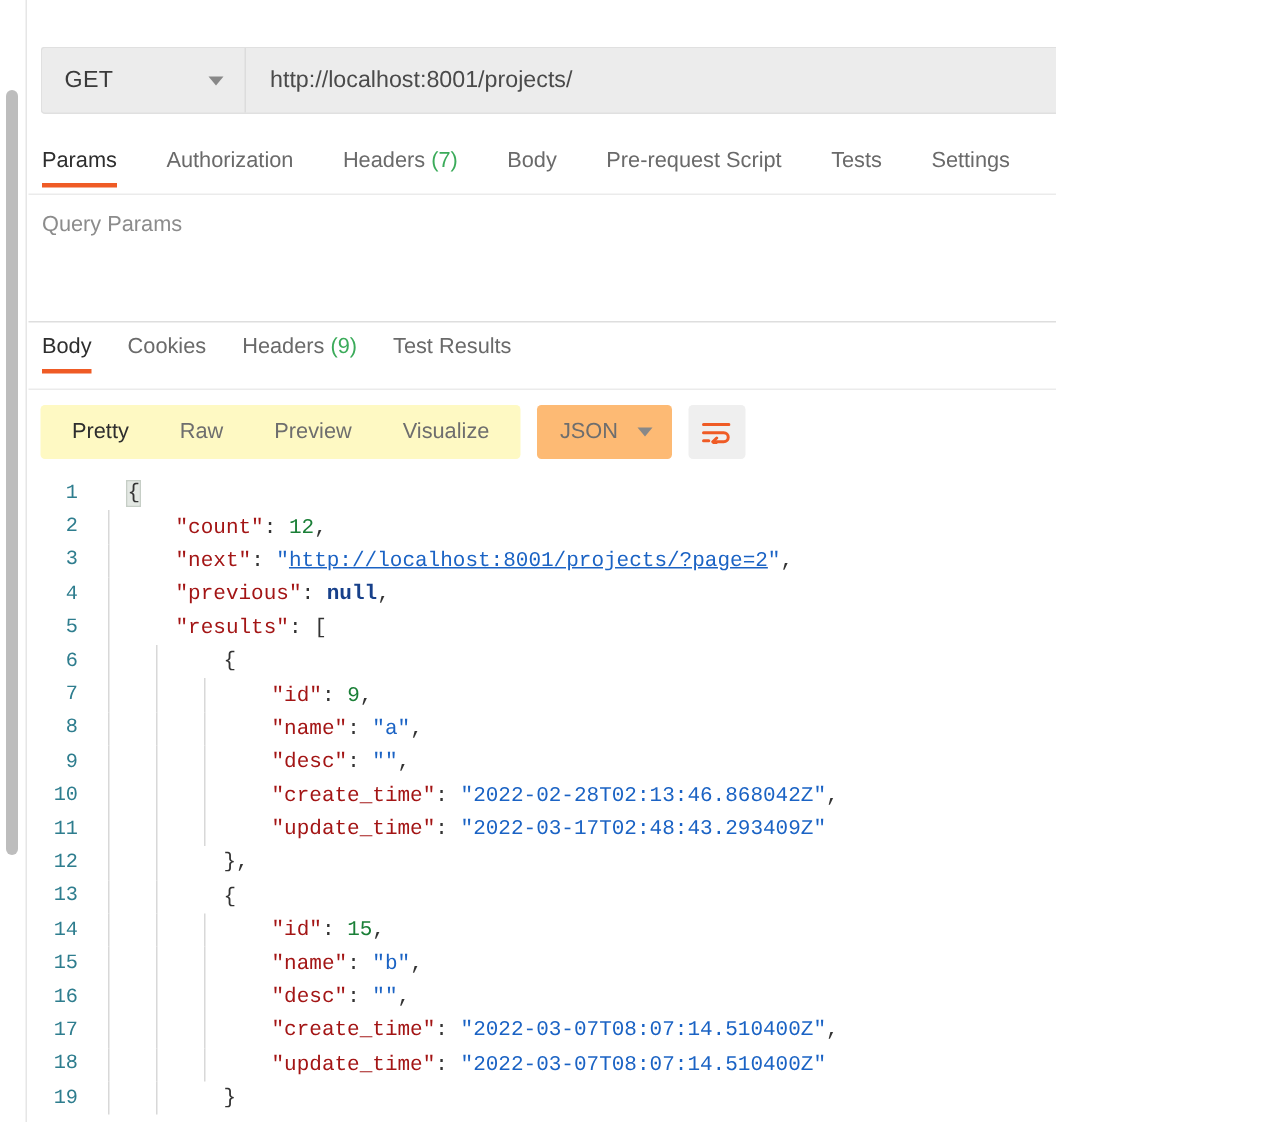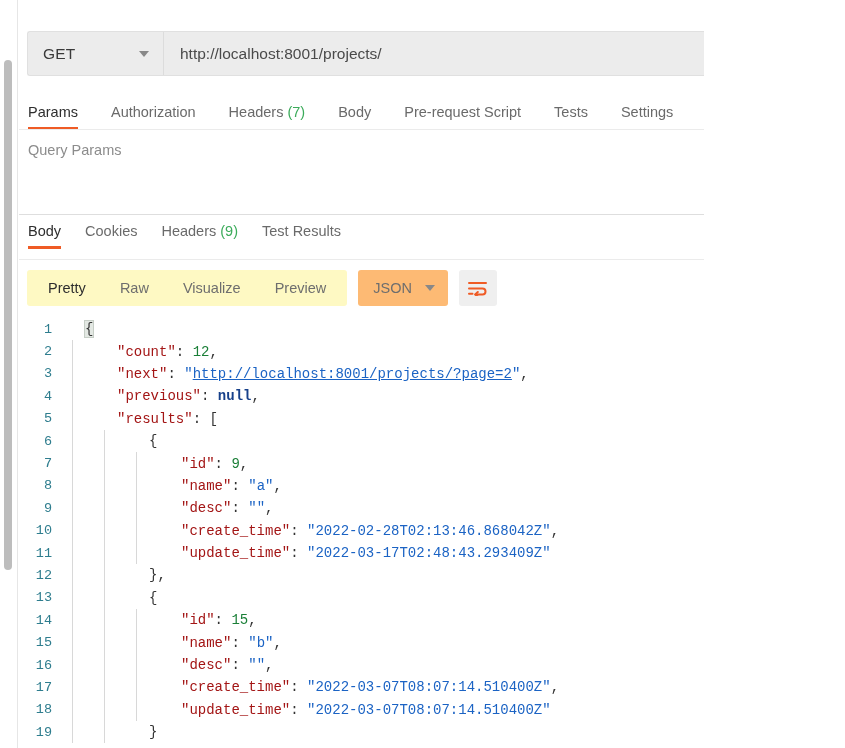--- a/index.html
+++ b/index.html
@@ -85,21 +85,21 @@
     color: #4a4a4a;
     white-space: nowrap;
   }
 
   
   .req-tabs {
     position: absolute;
     left: 19px; top: 93px;
     width: 826px; height: 37px;
     display: flex;
-    align-items: flex-end;
+    align-items: center;
   }
   .rtab {
     position: relative;
     padding: 0 0 10px 0;
     margin-right: 33px;
     font-size: 14.5px;
     color: #6a6a6a;
     cursor: pointer;
     white-space: nowrap;
   }
@@ -359,22 +359,22 @@
       </svg>
       <span class="stat-text">Stat</span>
     </div>
   </div>
   <div class="resp-tabs-underline"></div>
 
   <div class="fmt-bar">
     <div class="fmt-group" id="fmt-group">
         <div class="fmt-item active">Pretty</div>
         <div class="fmt-item">Raw</div>
+        <div class="fmt-item">Preview</div>
         <div class="fmt-item">Visualize</div>
-        <div class="fmt-item">Preview</div>
       </div>
     <div class="json-group">
       <span class="json-label">JSON</span>
       <span class="caret"></span>
     </div>
     <div class="wrap-btn">
       <svg width="19" height="15" viewBox="0 0 19 15">
         <line x1="1" y1="2" x2="18" y2="2" stroke="#ef5b25" stroke-width="2" stroke-linecap="round"></line>
         <path d="M1 7.5 H14.5 A3 3 0 0 1 14.5 13.5 H7.5" fill="none" stroke="#ef5b25" stroke-width="2" stroke-linecap="round"></path>
         <polyline points="9.8,11 7.2,13.5 9.8,15.6" fill="none" stroke="#ef5b25" stroke-width="2" stroke-linecap="round" stroke-linejoin="round"></polyline>

